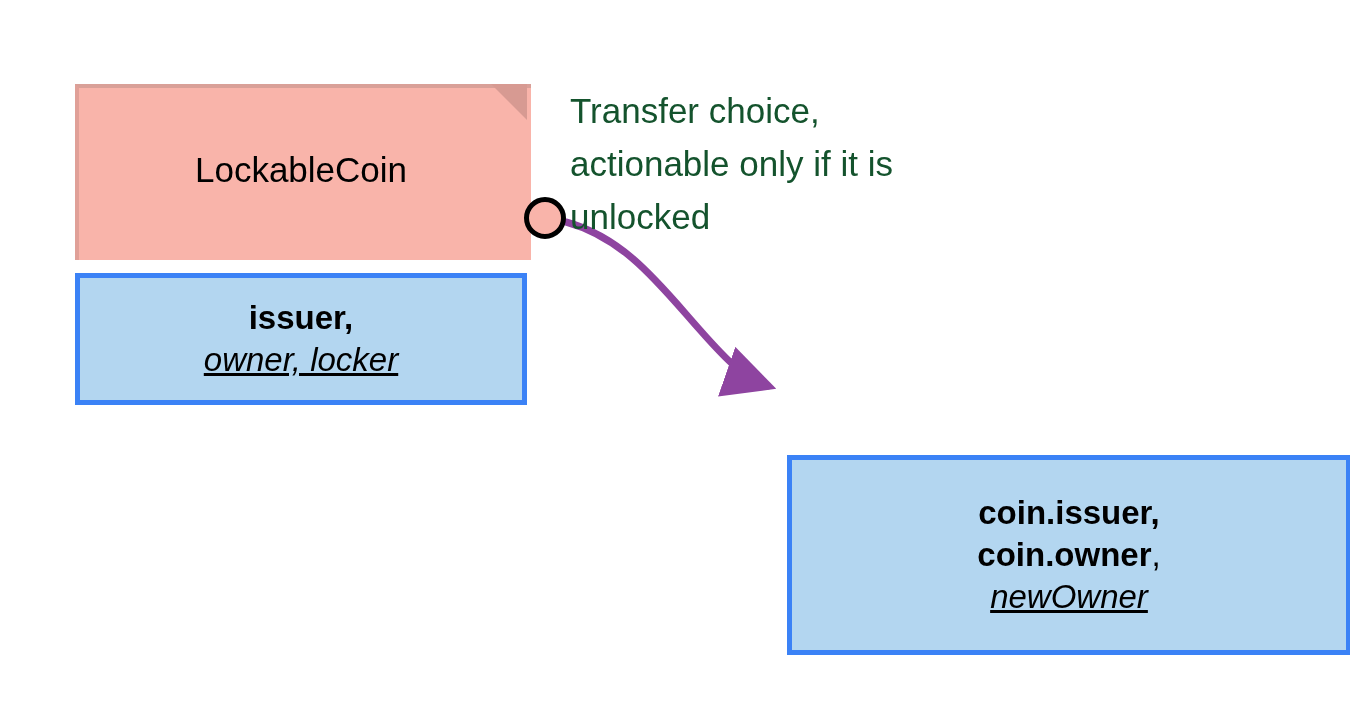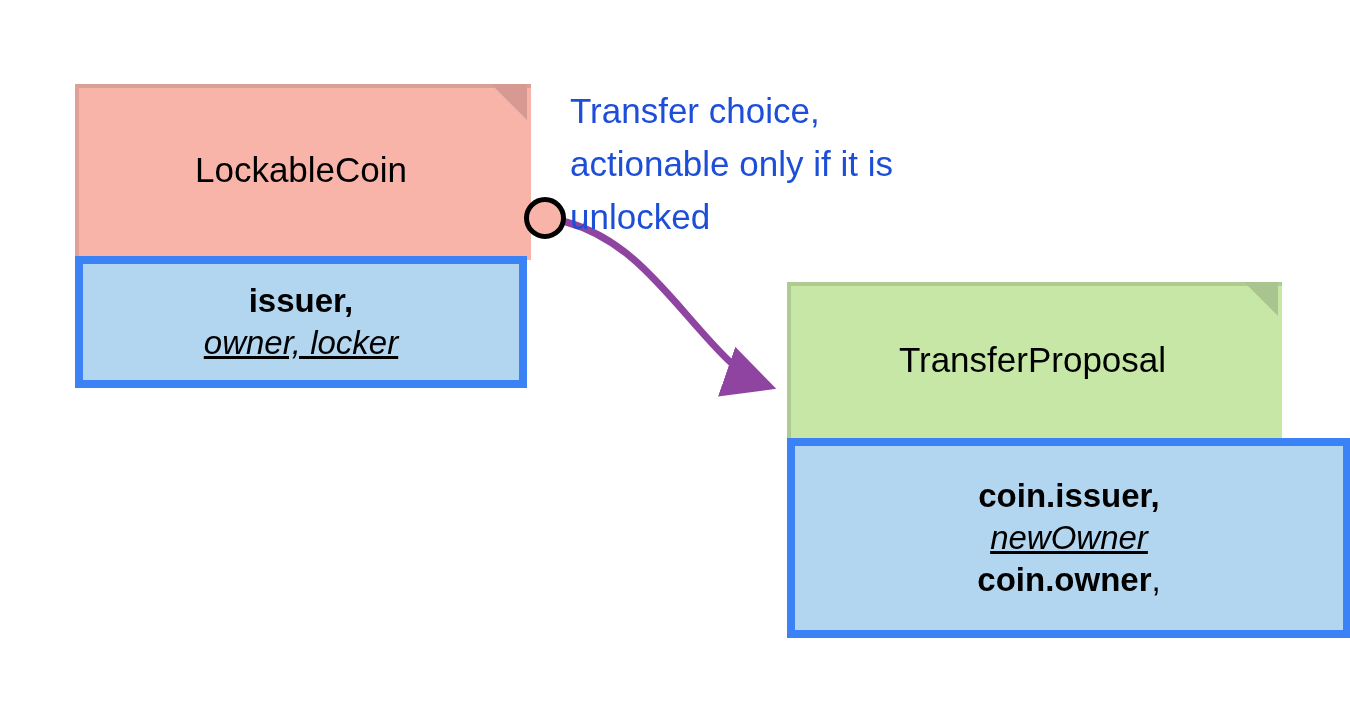--- a/index.html
+++ b/index.html
@@ -48,27 +48,28 @@
   .fold {
     position: absolute;
     z-index: 2;
     width: 0;
     height: 0;
   }
 
   .card-body {
     position: absolute;
     box-sizing: border-box;
-    border: 8px solid #3b82f6;
+    border: 5px solid #3b82f6;
     display: flex;
     flex-direction: column;
     align-items: center;
     justify-content: center;
     color: #000000;
     text-align: center;
+    margin-top: 17px;
   }
   .attr-line {
     font-size: 33px;
     line-height: 1.27;
     white-space: nowrap;
   }
   .attr-bold { font-weight: bold; }
   .attr-italic { font-style: italic; text-decoration: underline; }
 
   
@@ -100,21 +101,21 @@
     width: 1350px; height: 714px;
     pointer-events: none;
   }
 
   
   #edge-label {
     position: absolute;
     left: 570px;
     top: 84px;
     width: 470px;
-    color: #1d4ed8;
+    color: #14532d;
     font-size: 35px;
     line-height: 53px;
     white-space: pre-line;
   }
 </style>
 </head>
 <body>
 
 <div id="canvas">
 
@@ -124,29 +125,24 @@
       <div class="fold" id="lc-fold"></div>
       <div class="card-title">LockableCoin</div>
     </div>
     <div class="card-body" id="lc-body">
       <div class="attr-line attr-bold">issuer,</div>
       <div class="attr-line attr-italic">owner, locker</div>
     </div>
   </div>
 
   <div class="card" id="card-transfer-proposal">
-    <div class="card-header" id="tp-header">
-      <div class="card-header-bg" id="tp-header-bg"></div>
-      <div class="fold" id="tp-fold"></div>
-      <div class="card-title">TransferProposal</div>
-    </div>
     <div class="card-body" id="tp-body">
       <div class="attr-line attr-bold">coin.issuer,</div>
+      <div class="attr-line"><span class="attr-bold">coin.owner</span><span>,</span></div>
       <div class="attr-line attr-italic">newOwner</div>
-      <div class="attr-line"><span class="attr-bold">coin.owner</span><span>,</span></div>
     </div>
   </div>
 
   <svg id="connector-layer" viewBox="0 0 1350 714" width="1350" height="714">
     <defs>
       <marker id="arrow-head" viewBox="0 0 12 12" refX="10" refY="6" markerWidth="7.5" markerHeight="7.5" orient="auto-start-reverse">
         <path d="M 0 0 L 12 6 L 0 12 z" fill="#8e44a0"></path>
       </marker>
     </defs>
 

